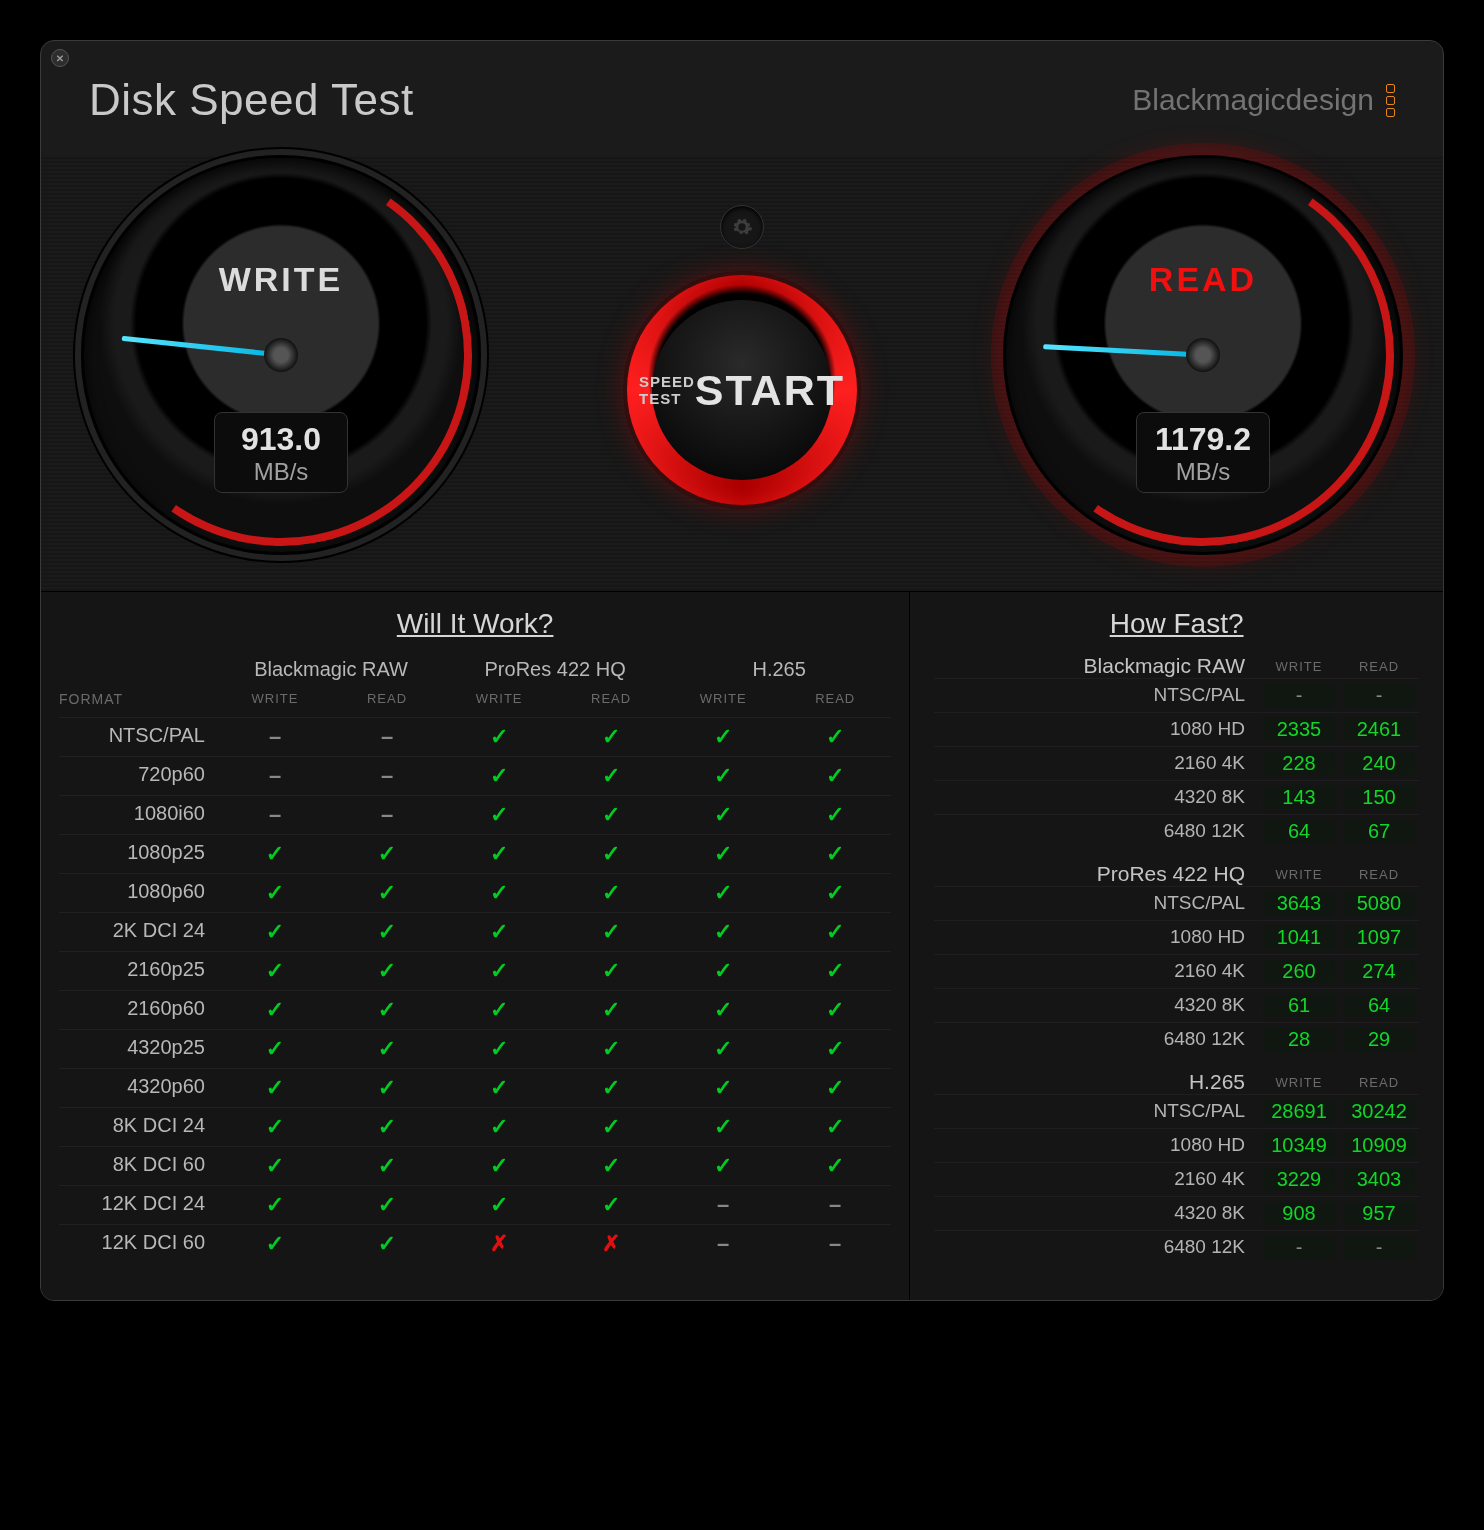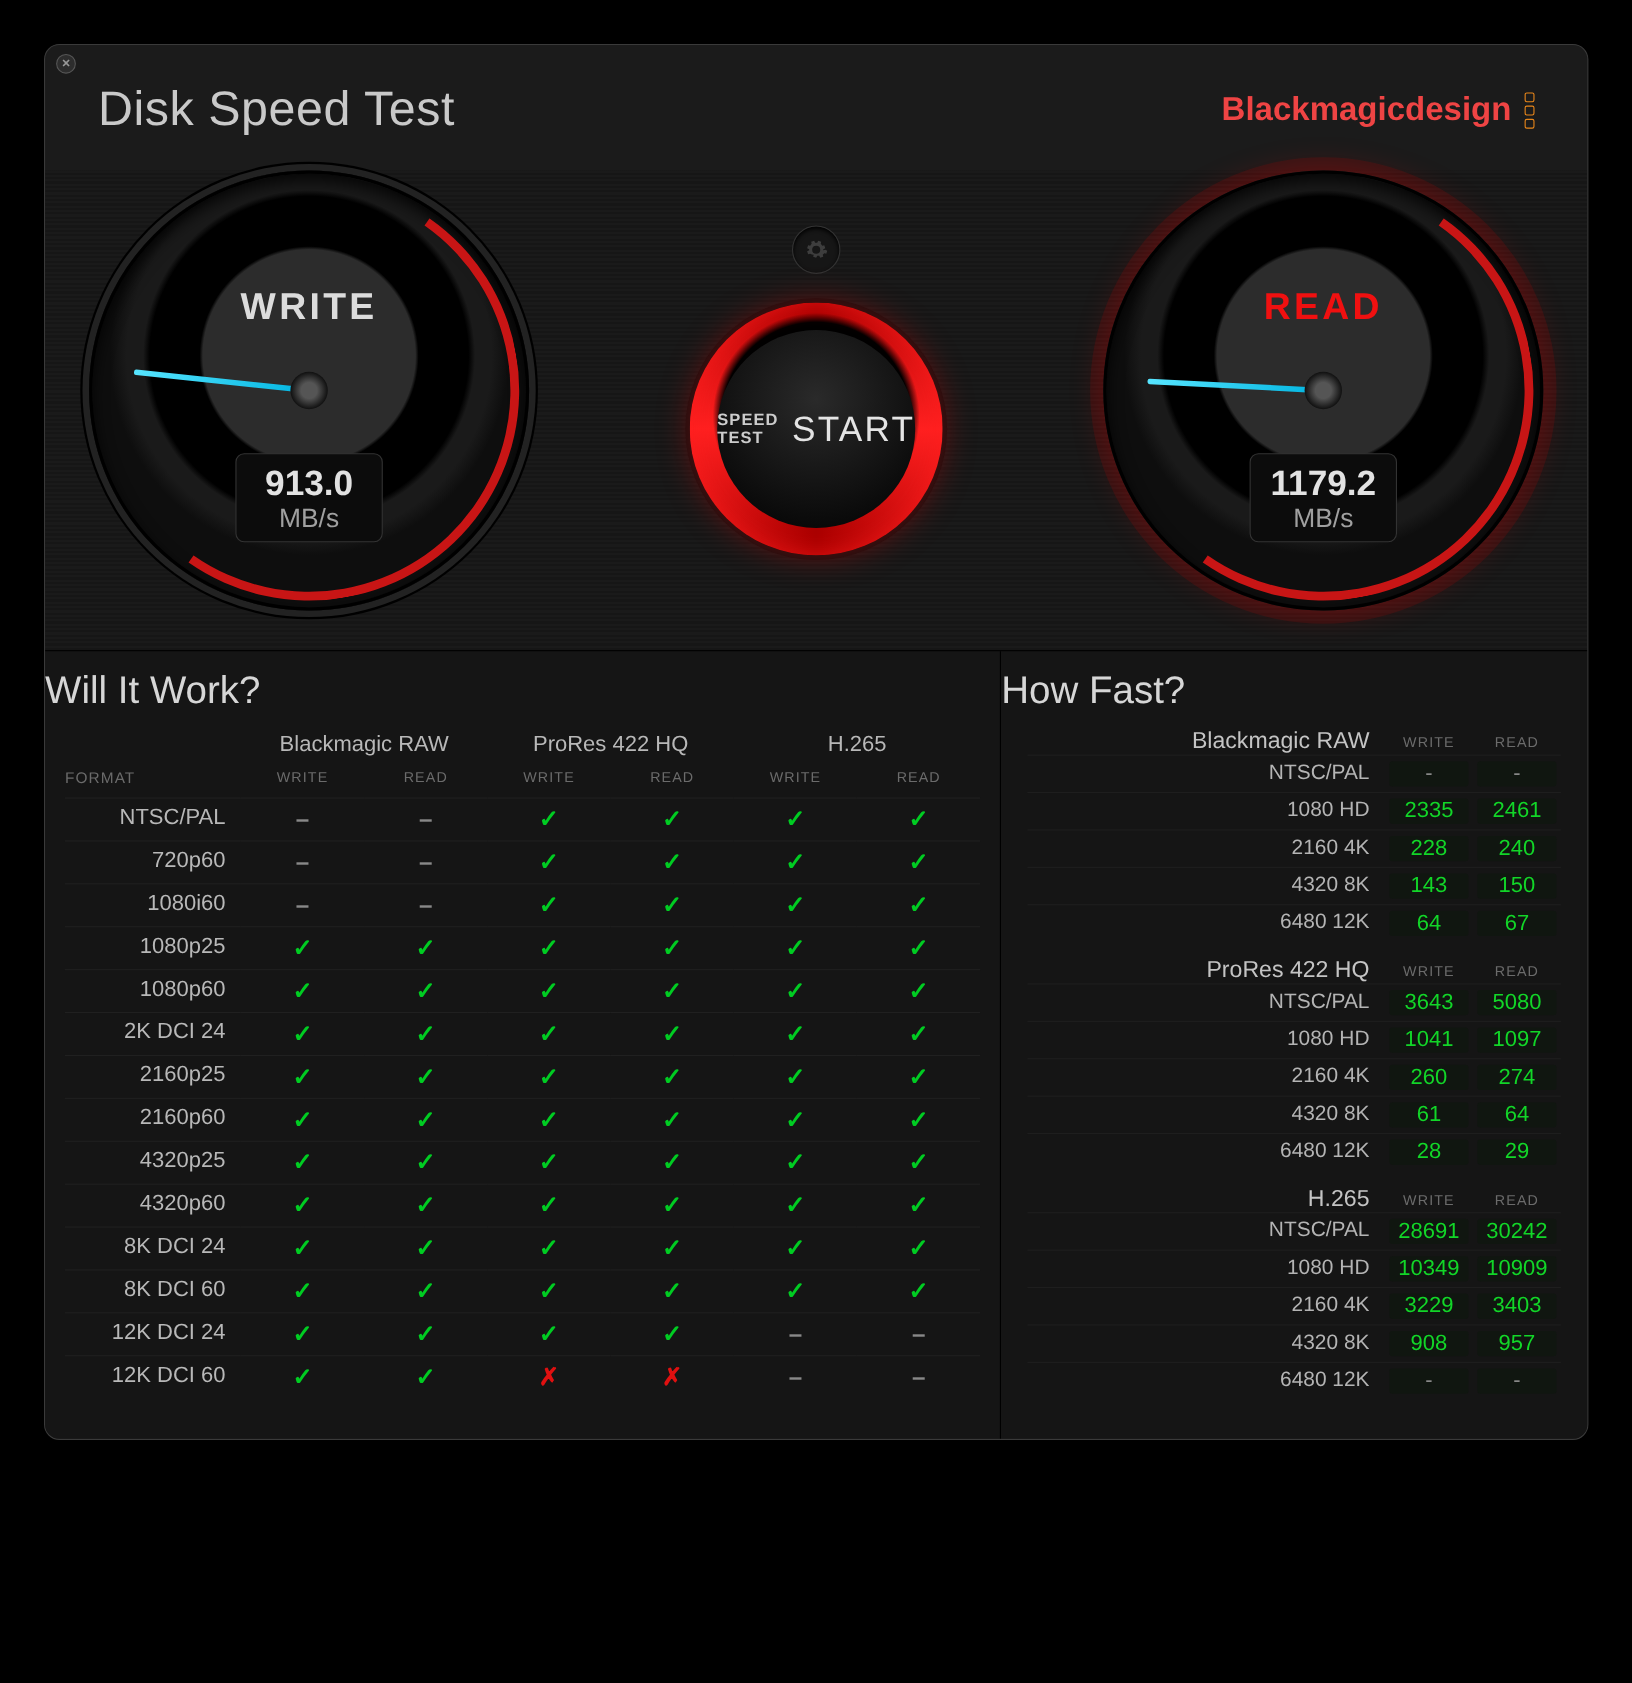--- a/index.html
+++ b/index.html
@@ -2,43 +2,43 @@
 <html><head>
 <meta charset="utf-8">
 <style>
   *{box-sizing:border-box;margin:0;padding:0;font-family:"Helvetica Neue",Helvetica,Arial,sans-serif;}
   body{background:#000;display:flex;justify-content:center;padding:40px;}
   .window{width:1404px;background:#1b1b1b;border-radius:14px;border:1px solid #3a3a3a;position:relative;overflow:hidden;box-shadow:0 20px 60px rgba(0,0,0,.7);}
   .close{position:absolute;top:8px;left:10px;width:18px;height:18px;background:#2d2d2d;border-radius:50%;border:1px solid #555;display:flex;align-items:center;justify-content:center;color:#999;font-size:10px;font-weight:bold;cursor:pointer;}
   .header{display:flex;justify-content:space-between;align-items:center;padding:34px 48px 30px;}
   .title{color:#c9c9c9;font-size:44px;font-weight:300;letter-spacing:.5px;}
   .brand{display:flex;align-items:center;gap:12px;}
-  .brand-text{color:#ef4444;font-size:30px;font-weight:700;}
+  .brand-text{color:#737373;font-size:30px;font-weight:400;}
   .brand-icon{display:flex;flex-direction:column;gap:3px;}
   .brand-icon span{display:inline-block;width:9px;height:9px;border:1.5px solid #e8861a;border-radius:2px;}
   .gauge-row{display:flex;justify-content:space-between;align-items:center;padding:0 40px 36px;background:repeating-linear-gradient(180deg,#1a1a1a 0,#1a1a1a 2px,#161616 2px,#161616 4px);}
   .gauge{width:400px;height:400px;border-radius:50%;background:radial-gradient(circle at 50% 42%,#2c2c2c 0 32%,#000 33% 48%,#1a1a1a 50% 55%,#0e0e0e 60%);border:3px solid #000;position:relative;box-shadow:0 0 0 6px #222,0 0 0 8px #000,inset 0 6px 14px rgba(0,0,0,.8);overflow:hidden;}
   .gauge-label{position:absolute;top:26%;width:100%;text-align:center;font-size:34px;font-weight:700;letter-spacing:3px;}
   .gauge-label.write{color:#dcdcdc;}
   .gauge-label.read{color:#f01010;}
   .needle-hub{position:absolute;top:50%;left:50%;width:34px;height:34px;background:radial-gradient(circle,#555 0 30%,#111 70%);border-radius:50%;transform:translate(-50%,-50%);z-index:5;}
   .needle{position:absolute;top:50%;left:50%;width:160px;height:5px;background:linear-gradient(90deg,#00b4e0,#57e5ff);transform-origin:0 50%;z-index:4;border-radius:2px;}
   .value-box{position:absolute;bottom:15%;left:50%;transform:translateX(-50%);width:134px;background:#0c0c0c;border:1px solid #333;border-radius:8px;text-align:center;padding:8px 0 6px;}
   .value-num{color:#e2e2e2;font-size:32px;font-weight:600;}
   .value-unit{color:#a0a0a0;font-size:24px;}
   .center-col{display:flex;flex-direction:column;align-items:center;gap:26px;}
   .gear-btn{width:44px;height:44px;border-radius:50%;background:#161616;border:1px solid #333;display:flex;align-items:center;justify-content:center;color:#444;box-shadow:inset 0 2px 4px #000;}
   .start-btn{width:230px;height:230px;border-radius:50%;background:radial-gradient(circle at 50% 45%,#222 0 44%,#000 46% 50%,transparent 55%),conic-gradient(#a00,#ff2020,#a00,#ff2020,#a00);padding:16px;box-shadow:0 0 30px rgba(255,0,0,.35),0 0 0 4px #111,inset 0 0 20px rgba(255,30,30,.6);display:flex;align-items:center;justify-content:center;cursor:pointer;}
   .start-inner{width:180px;height:180px;border-radius:50%;background:radial-gradient(circle at 50% 35%,#2a2a2a,#000);display:flex;flex-direction:row;align-items:center;justify-content:center;}
   .start-inner .s1{color:#ccc;font-size:15px;font-weight:600;letter-spacing:1px;}
-  .start-inner .s2{color:#e4e4e4;font-size:32px;font-weight:400;letter-spacing:2px;}
+  .start-inner .s2{color:#e4e4e4;font-size:43px;font-weight:700;letter-spacing:2px;}
   .panels{display:flex;background:#151515;border-top:1px solid #000;}
   .panel-l{flex:0 0 62%;border-right:1px solid #000;}
   .panel-r{flex:1;}
-  .panel-title{color:#d6d6d6;font-size:35px;font-weight:500;padding:16px 0 14px;}
+  .panel-title{color:#d6d6d6;font-size:28px;font-weight:500;text-align:center;padding:16px 0 14px;text-decoration:underline;}
   .ww-grid{display:grid;grid-template-columns:160px repeat(6,1fr);padding:0 18px 22px;}
   .ww-codec{grid-column:span 2;color:#b8b8b8;font-size:20px;text-align:center;padding:4px 0;}
   .ww-fmt-h{color:#6b6b6b;font-size:14px;letter-spacing:1px;text-align:left;padding:6px 14px 10px 0;}
   .ww-sub{color:#6b6b6b;font-size:13px;letter-spacing:1px;text-align:center;padding:6px 0 10px;}
   .ww-row{display:contents;}
   .ww-row>div{padding:6px 0;border-top:1px solid #202020;}
   .ww-fmt{color:#b8b8b8;font-size:20px;text-align:right;padding-right:14px !important;}
   .ww-cell{text-align:center;font-size:22px;}
   .ck{color:#00cc22;font-weight:bold;}
   .xm{color:#e01010;font-weight:bold;}

